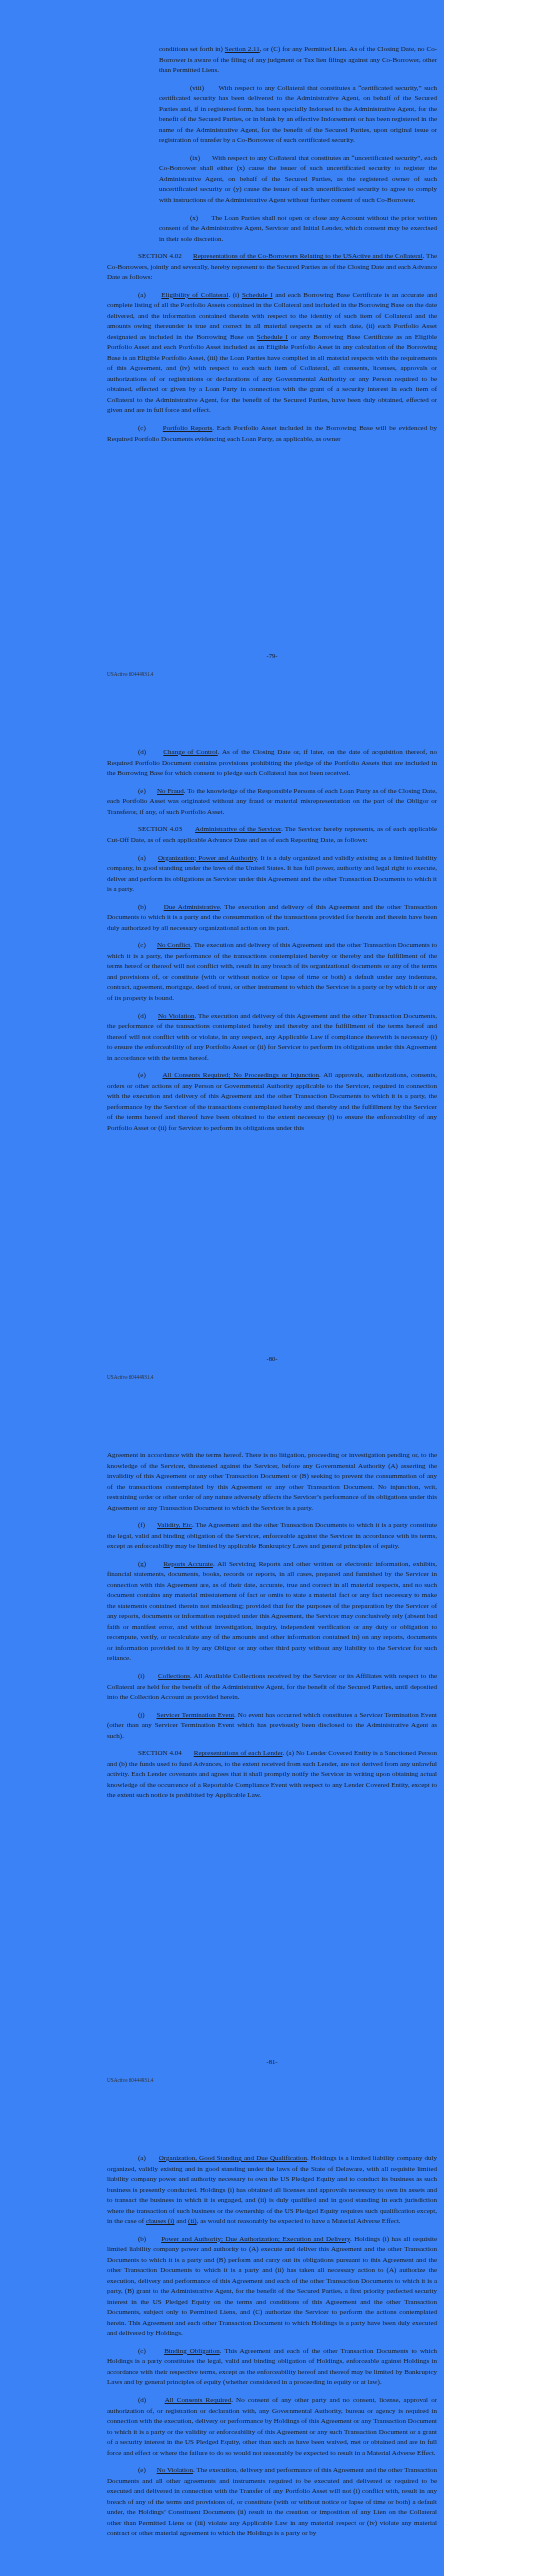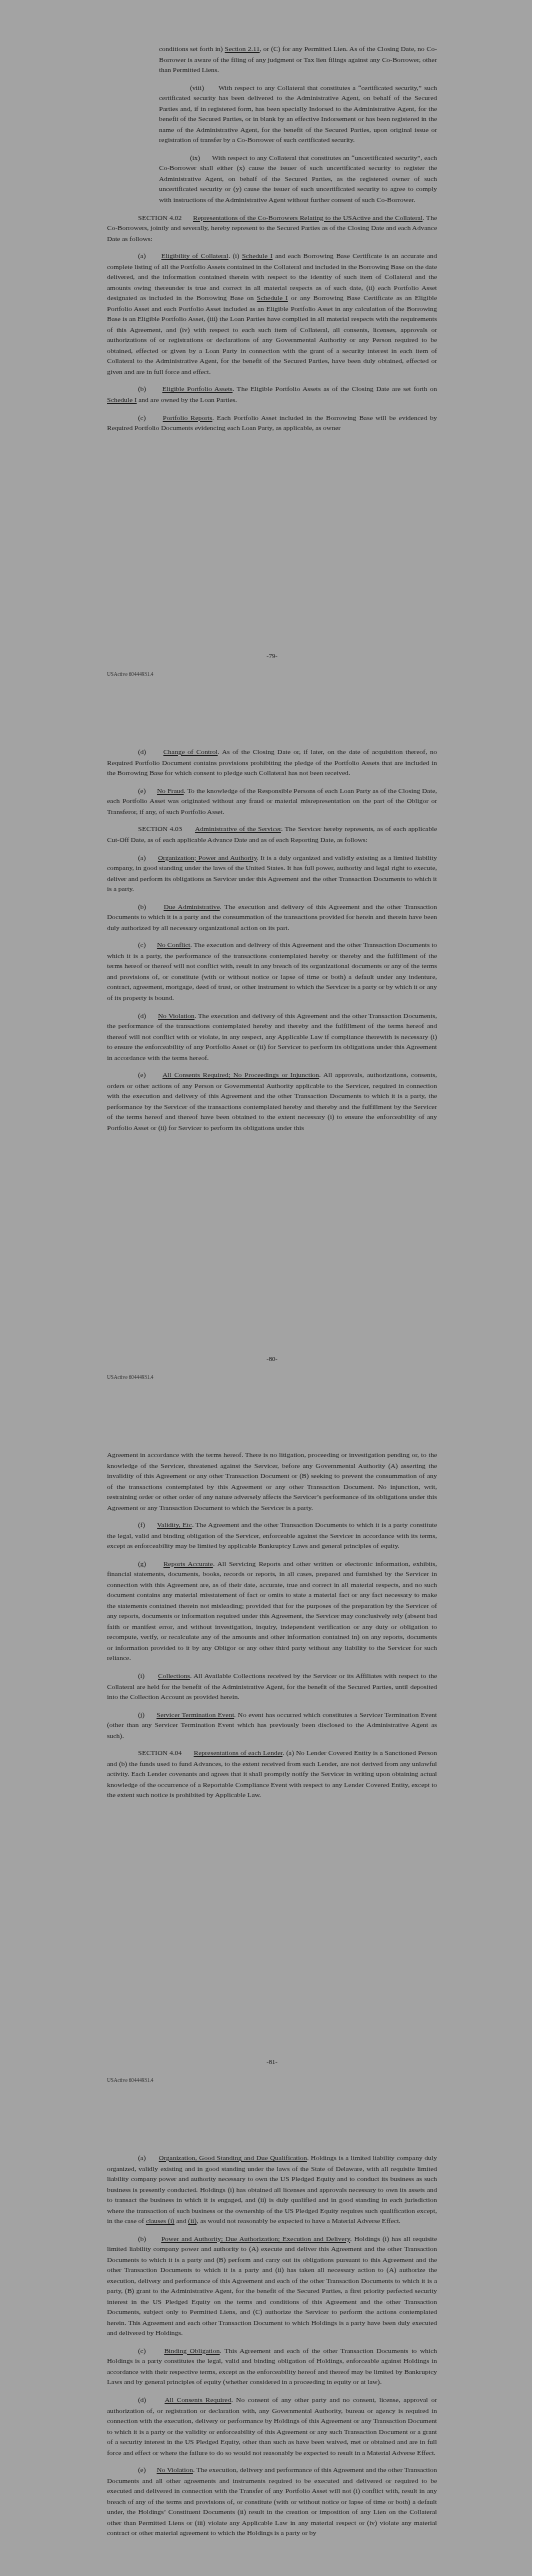--- a/index.html
+++ b/index.html
@@ -5,23 +5,23 @@
   * { box-sizing: border-box; }
   html, body { margin: 0; padding: 0; }
   body {
     width: 544px;
     background: #ffffff;
     font-family: "Liberation Serif", "DejaVu Serif", serif;
   }
   .document { width: 544px; }
   .page {
     position: relative;
-    width: 532px;
+    width: 444px;
     height: 703px;
-    background: #a3a3a3;
+    background: #3b82f6;
     overflow: hidden;
   }
   .page-content {
     position: absolute;
     top: 44px;
     left: 107px;
     width: 330px;
   }
   .para {
     font-family: "Liberation Serif", "DejaVu Serif", serif;
@@ -55,23 +55,23 @@
 </style>
 </head>
 <body>
 
 <main class="document">
     <section class="page">
       <div class="page-content">
         <p class="para sub cont"><span>conditions set forth in) </span><span class="u">Section 2.11</span><span>, or (C) for any Permitted Lien. As of the Closing Date, no Co-Borrower is aware of the filing of any judgment or Tax lien filings against any Co-Borrower, other than Permitted Liens.</span></p>
         <p class="para sub"><span>(viii)&nbsp;&nbsp;&nbsp;&nbsp;&nbsp; With respect to any Collateral that constitutes a “certificated security,” such certificated security has been delivered to the Administrative Agent, on behalf of the Secured Parties and, if in registered form, has been specially Indorsed to the Administrative Agent, for the benefit of the Secured Parties, or in blank by an effective Indorsement or has been registered in the name of the Administrative Agent, for the benefit of the Secured Parties, upon original issue or registration of transfer by a Co-Borrower of such certificated security.</span></p>
         <p class="para sub"><span>(ix)&nbsp;&nbsp;&nbsp;&nbsp;&nbsp; With respect to any Collateral that constitutes an “uncertificated security”, each Co-Borrower shall either (x) cause the issuer of such uncertificated security to register the Administrative Agent, on behalf of the Secured Parties, as the registered owner of such uncertificated security or (y) cause the issuer of such uncertificated security to agree to comply with instructions of the Administrative Agent without further consent of such Co-Borrower.</span></p>
+        <p class="para sub"><span>(x)&nbsp;&nbsp;&nbsp;&nbsp;&nbsp; The Loan Parties shall not open or close any Account without the prior written consent of the Administrative Agent, Servicer and Initial Lender, which consent may be exercised in their sole discretion.</span></p>
         <p class="para body"><span>SECTION 4.02&nbsp;&nbsp;&nbsp;&nbsp;&nbsp; </span><span class="u">Representations of the Co-Borrowers Relating to the USActive and the Collateral</span><span>. The Co-Borrowers, jointly and severally, hereby represent to the Secured Parties as of the Closing Date and each Advance Date as follows:</span></p>
         <p class="para body"><span>(a)&nbsp;&nbsp;&nbsp;&nbsp;&nbsp; </span><span class="u">Eligibility of Collateral</span><span>. (i) </span><span class="u">Schedule I</span><span> and each Borrowing Base Certificate is an accurate and complete listing of all the Portfolio Assets contained in the Collateral and included in the Borrowing Base on the date delivered, and the information contained therein with respect to the identity of such item of Collateral and the amounts owing thereunder is true and correct in all material respects as of such date, (ii) each Portfolio Asset designated as included in the Borrowing Base on </span><span class="u">Schedule I</span><span> or any Borrowing Base Certificate as an Eligible Portfolio Asset and each Portfolio Asset included as an Eligible Portfolio Asset in any calculation of the Borrowing Base is an Eligible Portfolio Asset, (iii) the Loan Parties have complied in all material respects with the requirements of this Agreement, and (iv) with respect to each such item of Collateral, all consents, licenses, approvals or authorizations of or registrations or declarations of any Governmental Authority or any Person required to be obtained, effected or given by a Loan Party in connection with the grant of a security interest in each item of Collateral to the Administrative Agent, for the benefit of the Secured Parties, have been duly obtained, effected or given and are in full force and effect.</span></p>
-        <p class="para body"><span>(b)&nbsp;&nbsp;&nbsp;&nbsp;&nbsp; </span><span class="u">Eligible Portfolio Assets</span><span>. The Eligible Portfolio Assets as of the Closing Date are set forth on </span><span class="u">Schedule I</span><span> and are owned by the Loan Parties.</span></p>
         <p class="para body"><span>(c)&nbsp;&nbsp;&nbsp;&nbsp;&nbsp; </span><span class="u">Portfolio Reports</span><span>. Each Portfolio Asset included in the Borrowing Base will be evidenced by Required Portfolio Documents evidencing each Loan Party, as applicable, as owner</span></p>
       </div>
       <div class="page-number">-79-</div>
       <div class="footer-id">USActive 60444931.4</div>
     </section>
     <section class="page">
       <div class="page-content">
         <p class="para body"><span>(d)&nbsp;&nbsp;&nbsp;&nbsp;&nbsp; </span><span class="u">Change of Control</span><span>. As of the Closing Date or, if later, on the date of acquisition thereof, no Required Portfolio Document contains provisions prohibiting the pledge of the Portfolio Assets that are included in the Borrowing Base for which consent to pledge such Collateral has not been received.</span></p>
         <p class="para body"><span>(e)&nbsp;&nbsp;&nbsp;&nbsp;&nbsp; </span><span class="u">No Fraud</span><span>. To the knowledge of the Responsible Persons of each Loan Party as of the Closing Date, each Portfolio Asset was originated without any fraud or material misrepresentation on the part of the Obligor or Transferor, if any, of such Portfolio Asset.</span></p>
         <p class="para body"><span>SECTION 4.03&nbsp;&nbsp;&nbsp;&nbsp;&nbsp; </span><span class="u">Administrative of the Servicer</span><span>. The Servicer hereby represents, as of each applicable Cut-Off Date, as of each applicable Advance Date and as of each Reporting Date, as follows:</span></p>

